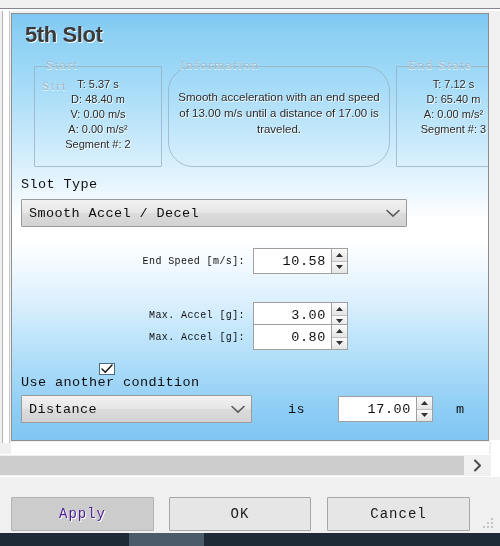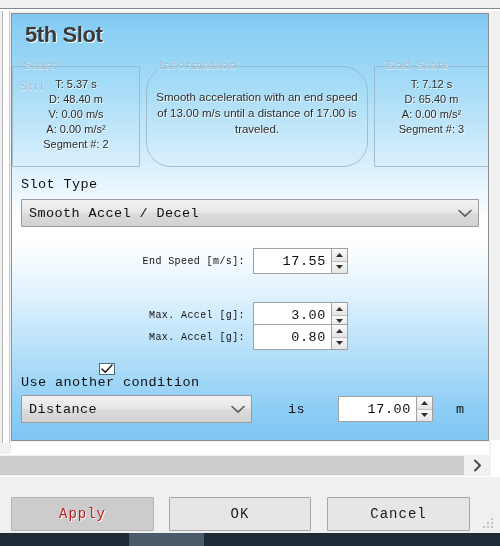--- a/index.html
+++ b/index.html
@@ -92,21 +92,21 @@
     font-weight: bold;
     color: #3a3a3a;
     letter-spacing: -0.4px;
     text-shadow: 1px 1px 0 rgba(255,255,255,0.95);
     white-space: nowrap;
   }
 
   
   .groups-row {
     position: absolute;
-    left: 0;
+    left: 22px;
     top: 46px;
     width: 456px;
     height: 107px;
   }
   .groupbox {
     position: absolute;
     top: 6px;
     box-sizing: border-box;
     border: 1px solid rgba(150,175,190,0.75);
     border-radius: 1px;
@@ -204,21 +204,21 @@
     flex: 1;
     white-space: nowrap;
   }
   .combo .chev {
     width: 26px;
     display: flex;
     align-items: center;
     justify-content: center;
   }
   .combo-slot-type {
-    left: 9px; top: 185px; width: 458px; height: 28px;
+    left: 9px; top: 185px; width: 386px; height: 28px;
   }
   .combo-condition {
     left: 9px; top: 381px; width: 231px; height: 28px;
   }
 
   
   .field-row {
     position: absolute;
     height: 26px;
     display: flex;
@@ -390,21 +390,21 @@
     align-items: center;
     justify-content: center;
     font-family: "Liberation Mono","DejaVu Sans Mono", monospace;
     font-size: 14px;
     letter-spacing: 1px;
   }
   .btn-apply {
     left: 11px; width: 143px;
     background: #cccccc;
     border-color: #b3b3b3;
-    color: #b91c1c;
+    color: #4c1d95;
     text-shadow: 1px 1px 0 #ffffff;
   }
   .btn-ok {
     left: 169px; width: 142px;
     background: #e6e6e6;
     color: #1a1a1a;
   }
   .btn-cancel {
     left: 327px; width: 143px;
     background: #e6e6e6;
@@ -490,21 +490,21 @@
       <span class="chev">
         <svg width="14" height="9" viewBox="0 0 14 9">
             <path d="M1 1.5 L7 7.2 L13 1.5" stroke="#5a5a5a" stroke-width="1.6" fill="none" stroke-linecap="round"></path>
           </svg>
       </span>
     </div>
 
     <div class="field-row row-end-speed">
       <span class="field-label">End Speed [m/s]:</span>
       <span class="spin">
-        <span class="spin-input">17.55</span>
+        <span class="spin-input">10.58</span>
         <span class="spin-btns">
           <span class="spin-btn up">
             <svg width="9" height="6" viewBox="0 0 9 6">
                 <path d="M4.5 1 L8 5 L1 5 Z" fill="#303030"></path>
               </svg>
           </span>
           <span class="spin-btn down">
             <svg width="9" height="6" viewBox="0 0 9 6">
                 <path d="M4.5 5 L1 1 L8 1 Z" fill="#303030"></path>
               </svg>

